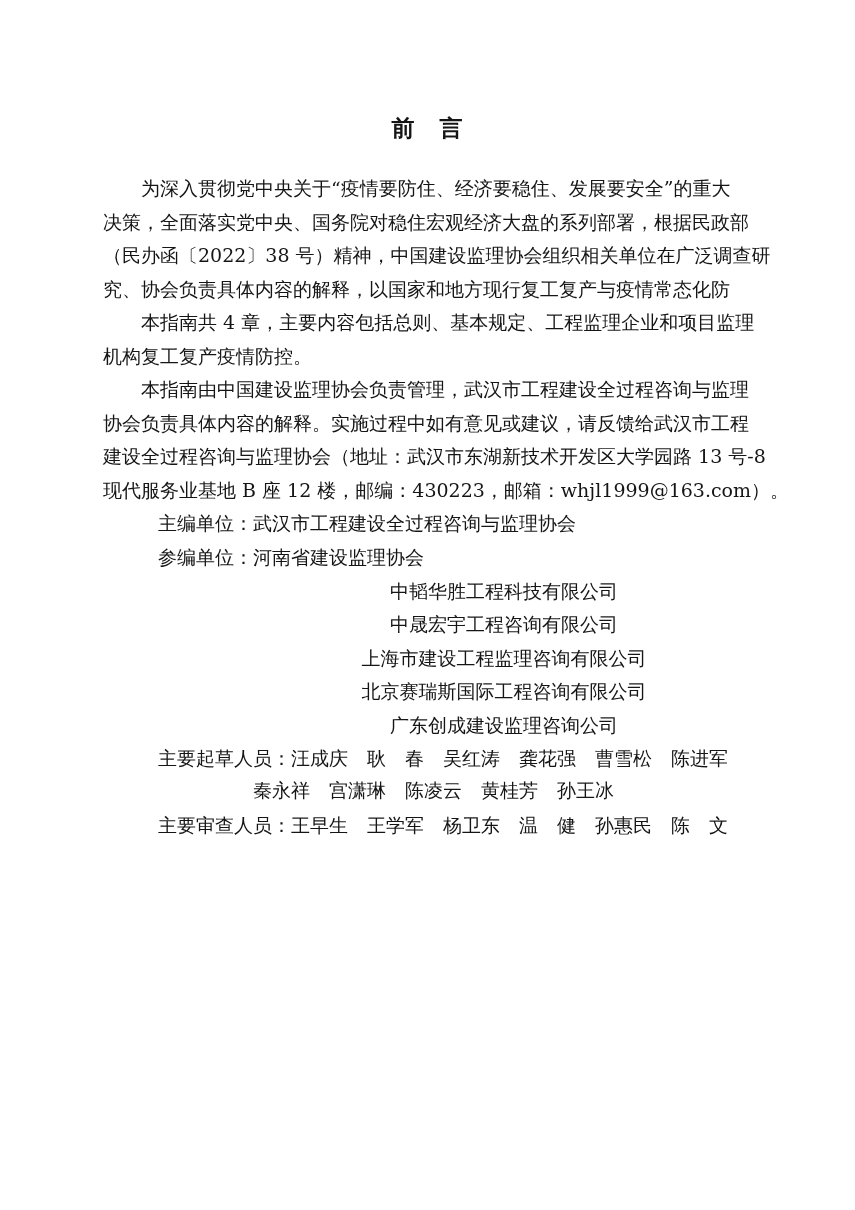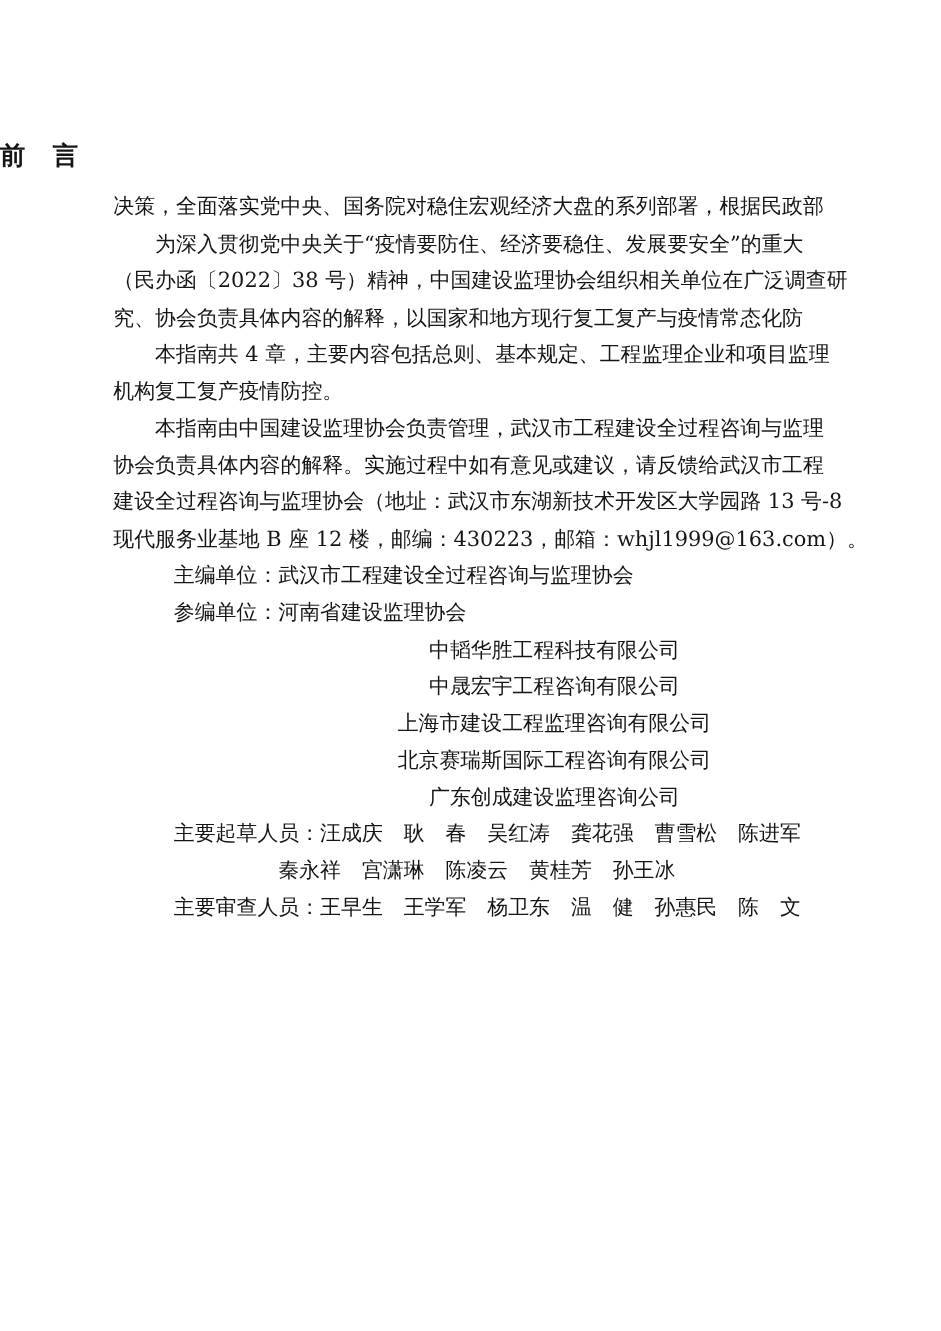--- a/index.html
+++ b/index.html
@@ -7,26 +7,27 @@
     position: relative;
     width: 855px;
     height: 1210px;
     background: #ffffff;
     overflow: hidden;
     font-family: "DejaVu Serif", "Liberation Serif", serif;
     color: #151515;
   }
   .title {
     position: absolute;
-    top: 124px;
+    top: 110px;
     left: 0;
     width: 100%;
     height: 36px;
     line-height: 36px;
     margin: 0;
+    text-align: center;
     font-size: 23px;
     font-weight: bold;
     letter-spacing: 1px;
   }
   .content {
     position: absolute;
     left: 103px;
     top: 172px;
     width: 652px;
     font-size: 19px;
@@ -44,22 +45,22 @@
 </head>
 <body>
 
 <div class="page">
 
   <h1 class="title">前　言</h1>
 
   <div class="content">
 
     <div id="paragraphs">
+        <div class="line indent">为深入贯彻党中央关于“疫情要防住、经济要稳住、发展要安全”的重大</div>
         <div class="line">决策，全面落实党中央、国务院对稳住宏观经济大盘的系列部署，根据民政部</div>
-        <div class="line indent">为深入贯彻党中央关于“疫情要防住、经济要稳住、发展要安全”的重大</div>
         <div class="line">（民办函〔2022〕38 号）精神，中国建设监理协会组织相关单位在广泛调查研</div>
         <div class="line">究、协会负责具体内容的解释，以国家和地方现行复工复产与疫情常态化防</div>
         <div class="line indent">本指南共 4 章，主要内容包括总则、基本规定、工程监理企业和项目监理</div>
         <div class="line">机构复工复产疫情防控。</div>
         <div class="line indent">本指南由中国建设监理协会负责管理，武汉市工程建设全过程咨询与监理</div>
         <div class="line">协会负责具体内容的解释。实施过程中如有意见或建议，请反馈给武汉市工程</div>
         <div class="line">建设全过程咨询与监理协会（地址：武汉市东湖新技术开发区大学园路 13 号-8</div>
         <div class="line">现代服务业基地 B 座 12 楼，邮编：430223，邮箱：whjl1999@163.com）。</div>
       </div>
 

